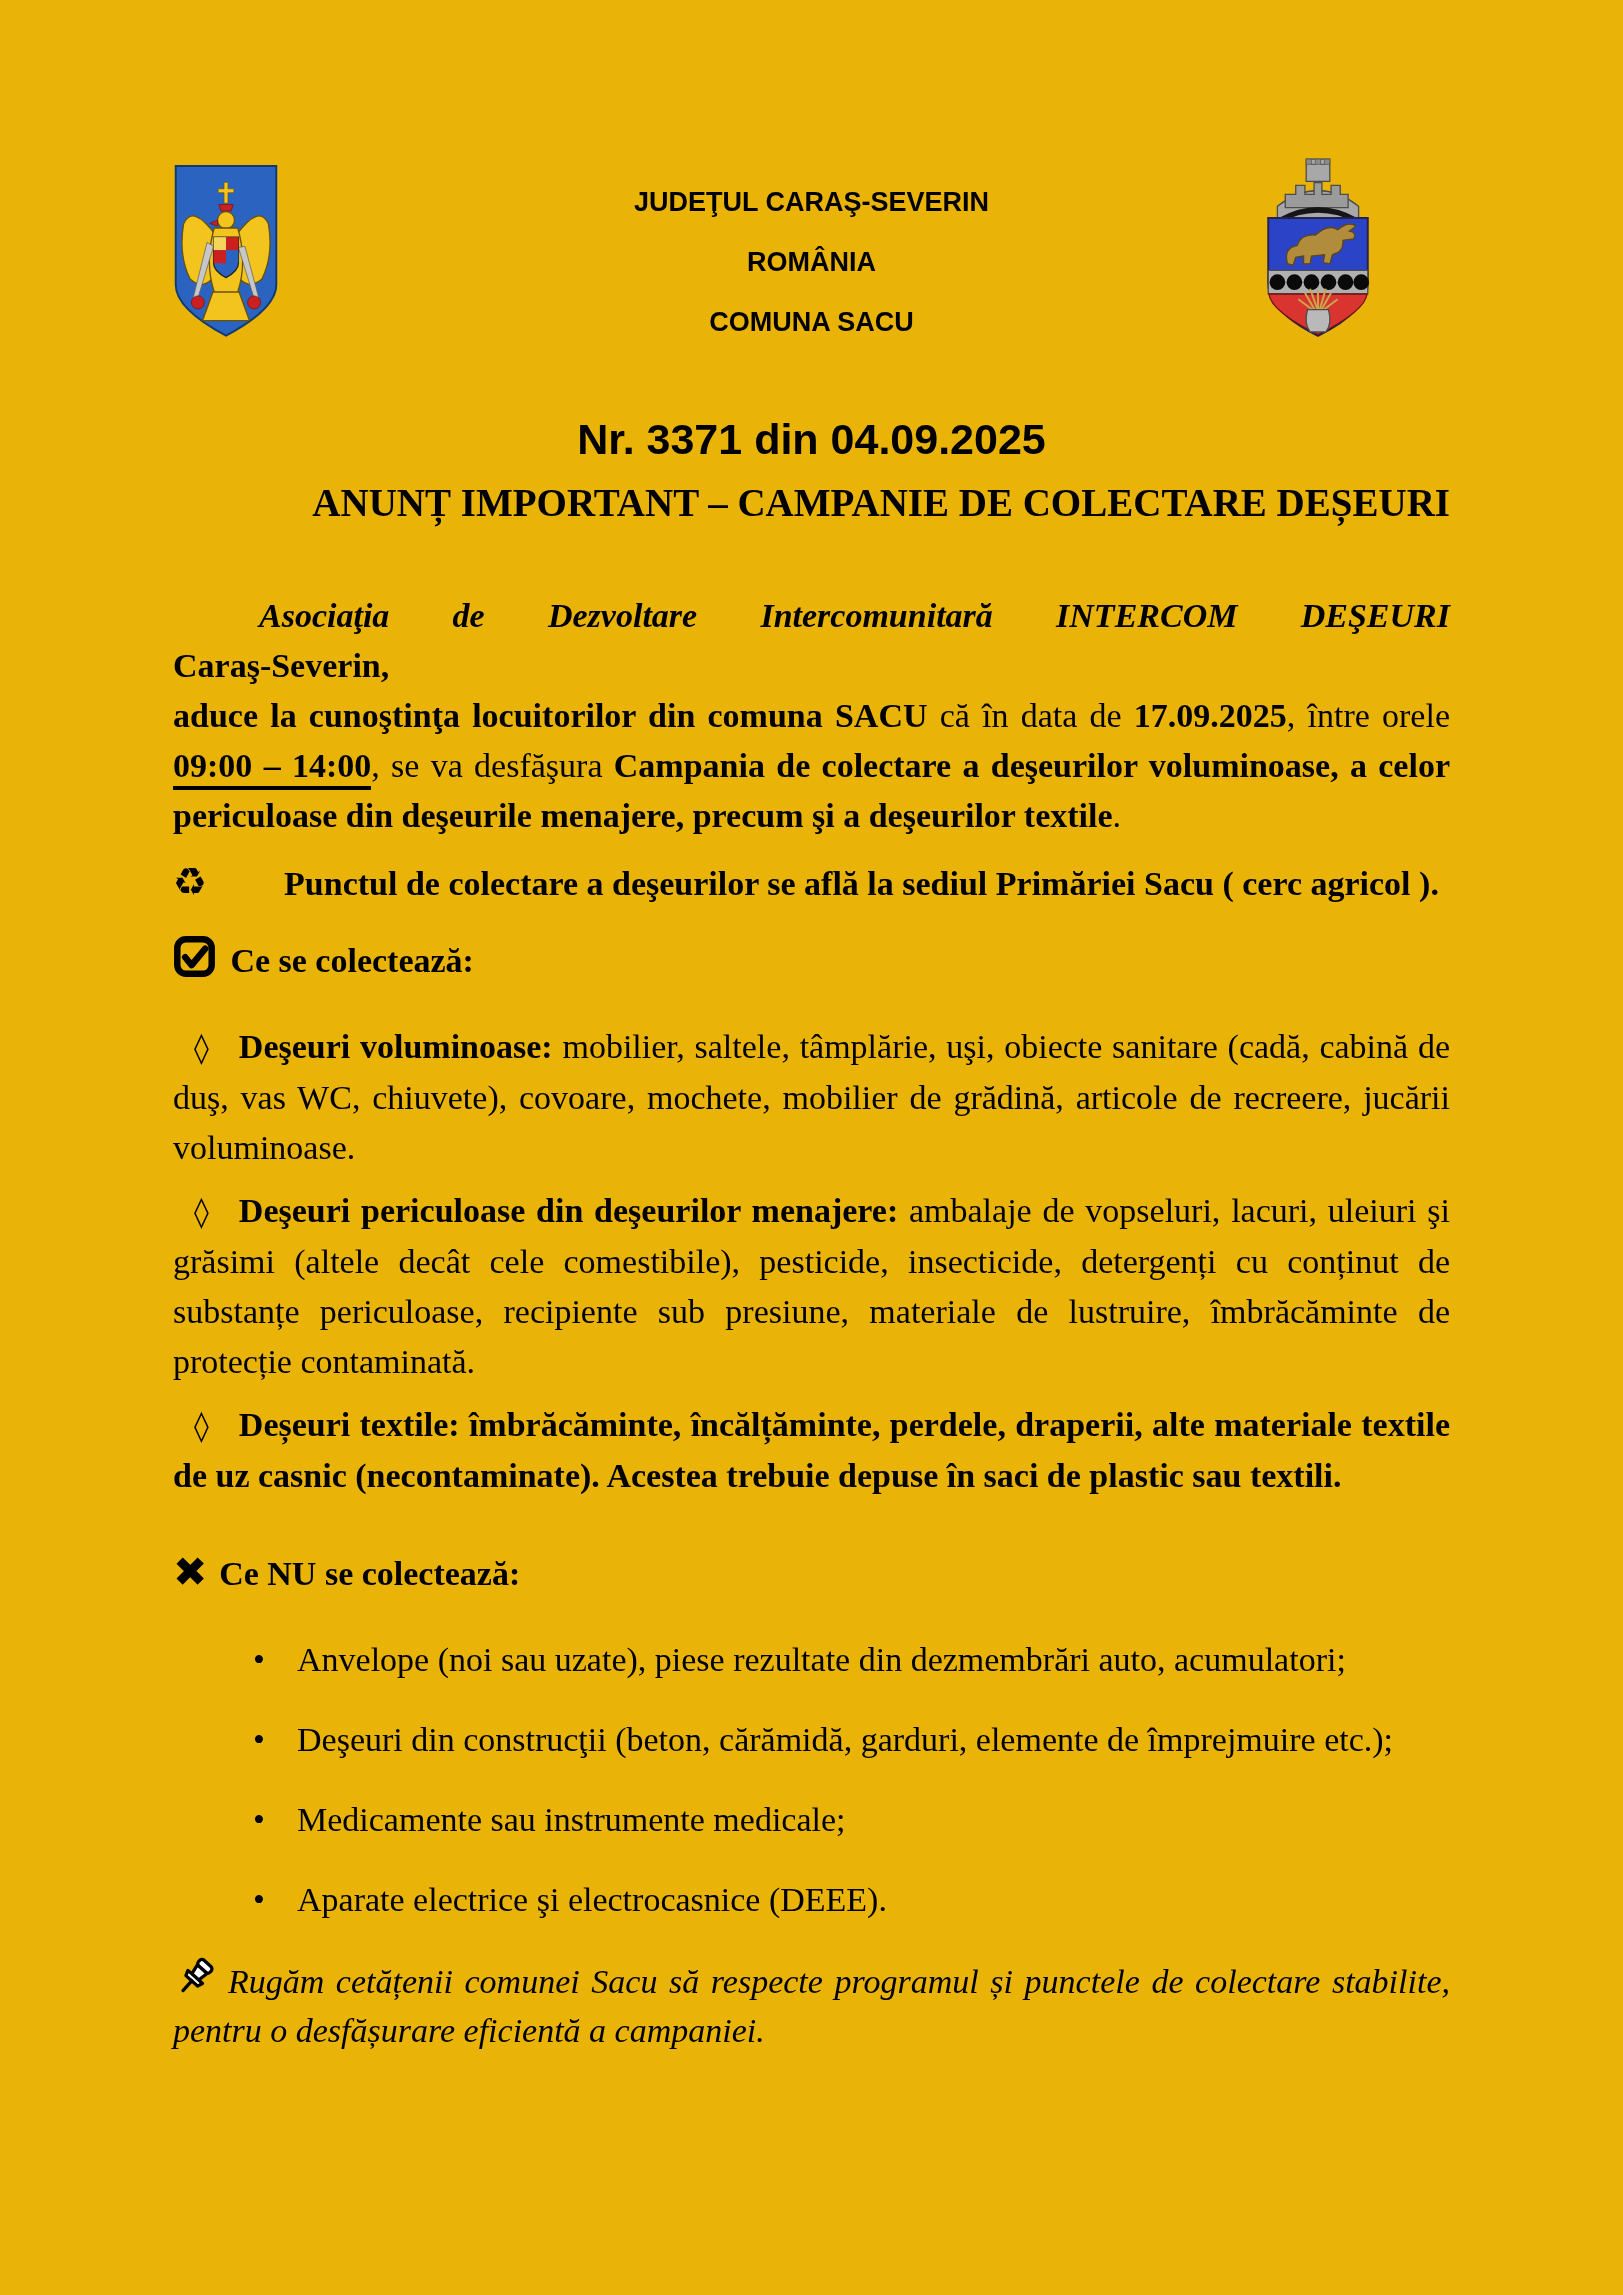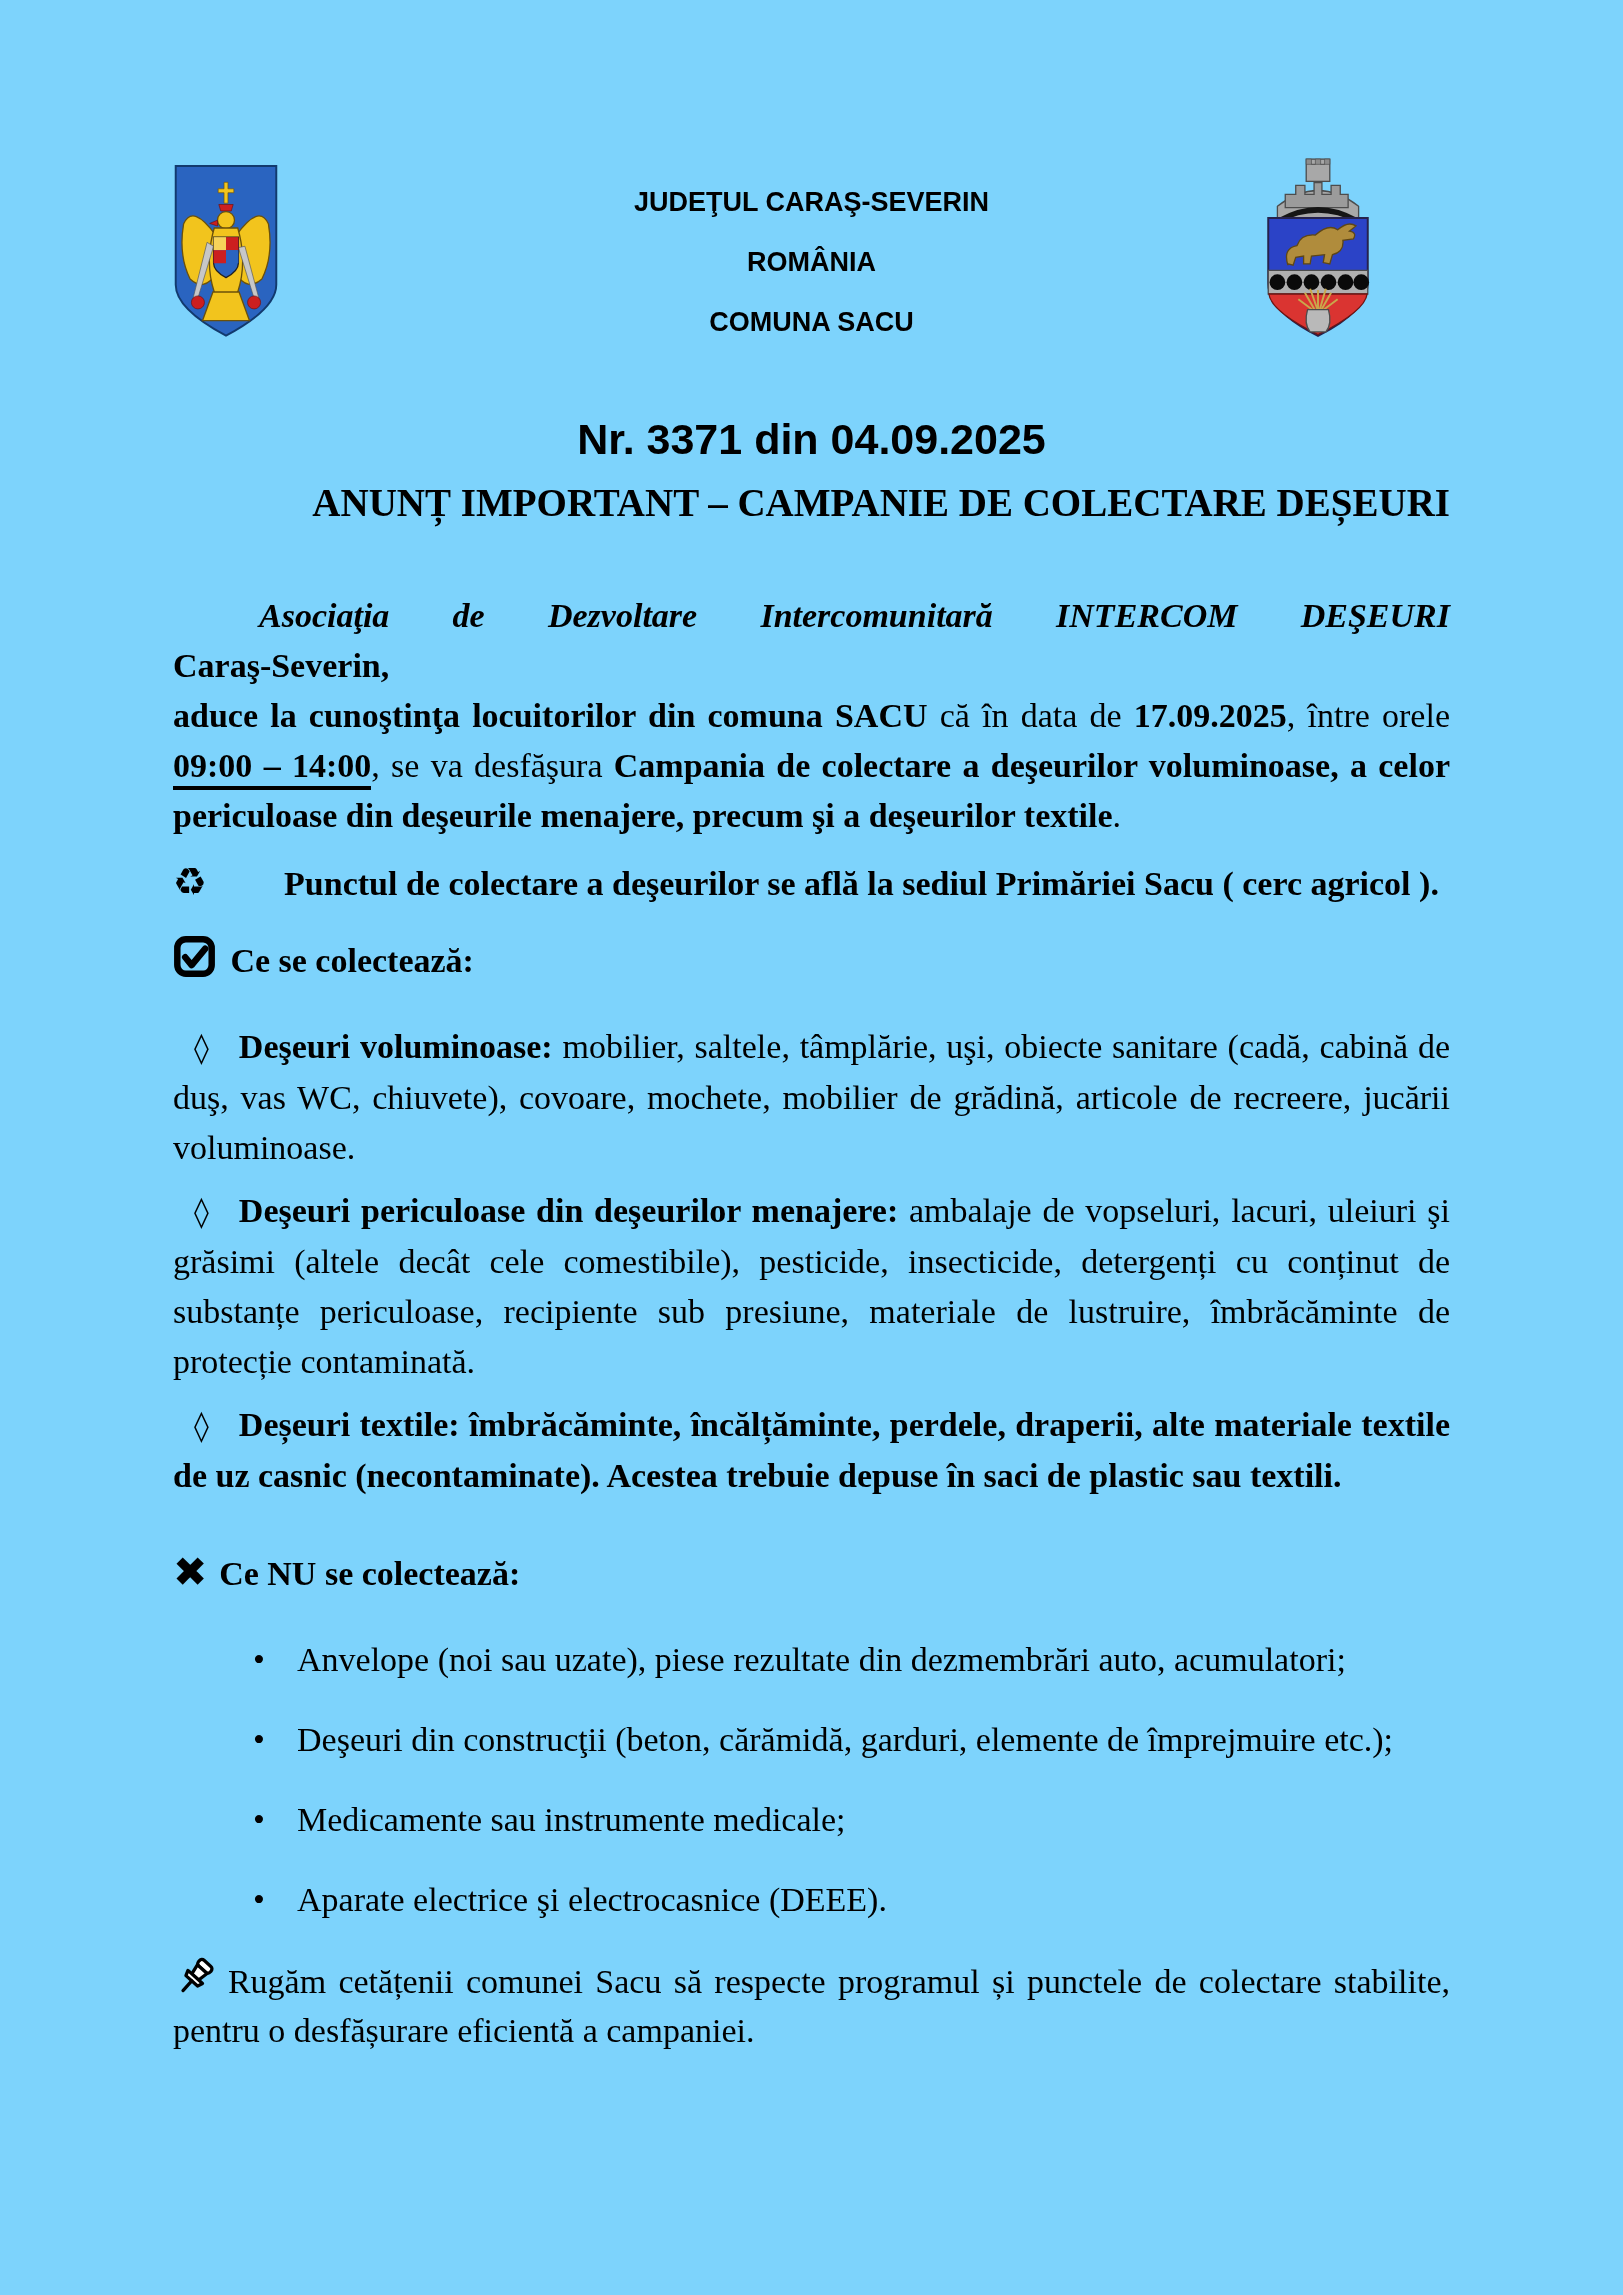--- a/index.html
+++ b/index.html
@@ -1,20 +1,20 @@
 <!DOCTYPE html>
 <html style="font-size:10.5px"><head>
 <meta charset="utf-8">
 <style>
   html,body{margin:0;padding:0;background:#888;}
   .page{
     position:relative;
     width:1623px;height:2295px;
     margin:0 auto;
-    background:#7dd3fc;
+    background:#eab308;
     box-sizing:border-box;
     padding:164px 173px 0 173px;
     color:#000;
     font-family:"Liberation Serif","DejaVu Serif",serif;
     font-size:34px;
     line-height:50px;
   }
   
   .header{position:relative;height:196px;}
   .emblem-left{position:absolute;left:0;top:0;width:106px;height:175px;}
@@ -53,21 +53,21 @@
   .cross-icon{font-size:41px;font-weight:bold;margin-right:11.8px;vertical-align:-1.3px;}
   .diamond-para{margin-top:13px;}
   .diamond-para.first{margin-top:36px;}
   .diamond{font-family:"DejaVu Sans",sans-serif;margin-left:21px;font-size:30px;}
   .dtab{display:inline-block;width:30px;}
   
   .nolist{list-style:none;margin:36px 0 0 0;padding:0;}
   .bullet-item{position:relative;padding-left:124px;margin-bottom:30px;text-align:justify;}
   .dot{position:absolute;left:80px;top:0;}
   
-  .final{}
+  .final{font-style:italic;}
   .pin-icon{display:inline-block;width:47px;height:47px;vertical-align:-9.2px;margin-right:7.9px;}
   b{font-weight:bold;}
 </style>
 </head>
 <body>
 
 <div class="page">
 
   <div class="header">
 

